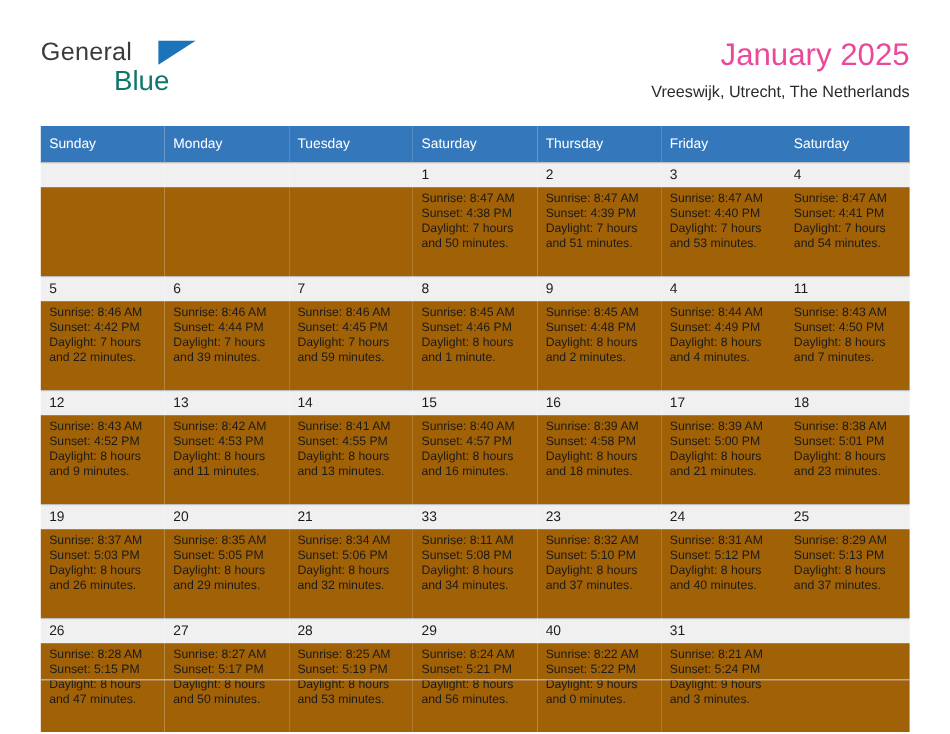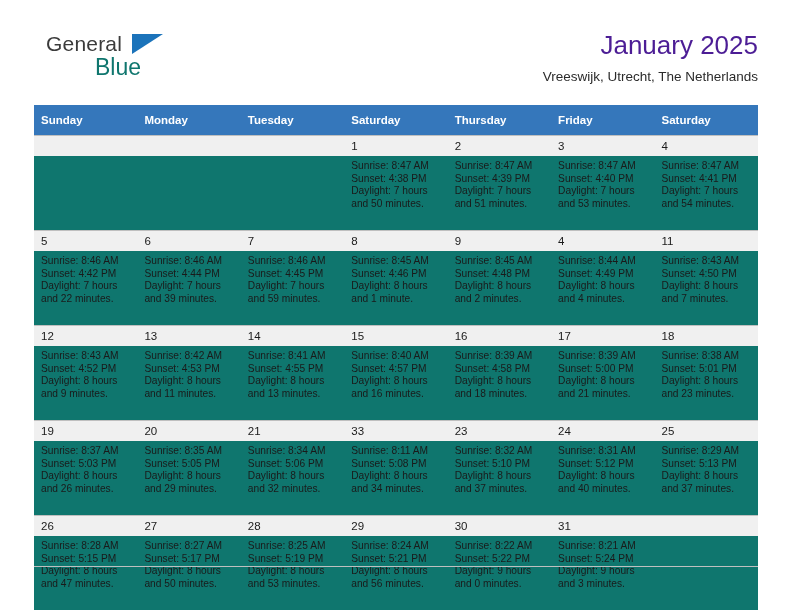--- a/index.html
+++ b/index.html
@@ -37,21 +37,20 @@
     height: 58px;
   }
   .logo-general {
     position: absolute;
     left: 0;
     top: 0;
     font-size: 21px;
     letter-spacing: 0.2px;
     color: #3b3b3b;
     font-family: "Liberation Sans", sans-serif;
-    margin-left: 12px;
   }
   .logo-tri {
     position: absolute;
     left: 98px;
     top: 2px;
     width: 0;
     height: 0;
     border-left: 31px solid #1b73ba;
     border-bottom: 20px solid transparent;
   }
@@ -64,21 +63,21 @@
     font-family: "Liberation Sans", sans-serif;
   }
   .titles {
     position: absolute;
     right: 0;
     top: 0;
     text-align: right;
   }
   .cal-title {
     font-size: 26px;
-    color: #4c1d95;
+    color: #ec4899;
     line-height: 34px;
     white-space: nowrap;
   }
   .cal-subtitle {
     font-size: 13.5px;
     color: #2b2b2b;
     line-height: 22px;
     margin-top: 4px;
     white-space: nowrap;
     text-align: right;
@@ -90,21 +89,21 @@
     left: 34px;
     top: 105px;
     width: 724px;
     border-collapse: collapse;
     table-layout: fixed;
   }
   .calendar th {
     background: #3577bb;
     color: #ffffff;
     font-size: 11.5px;
-    font-weight: bold;
+    font-weight: normal;
     text-align: left;
     padding: 5px 0 5px 7px;
     height: 20px;
     border: none;
   }
   .calendar td {
     vertical-align: top;
     padding: 0;
     border: none;
     width: 103.43px;
@@ -122,21 +121,21 @@
     padding: 3px 0 3px 7px;
     height: 14px;
     line-height: 14px;
   }
   .daynum.empty {
     color: transparent;
   }
   .cellbody {
     padding: 4px 6px 8px 7px;
     min-height: 62px;
-    background: #0f766e;
+    background: #a16207;
   }
   .cellbody div {
     font-size: 10.2px;
     line-height: 12.6px;
     color: #1a1a1a;
     white-space: nowrap;
   }
   .cellbody.blank div {
     color: transparent;
   }
@@ -473,21 +472,21 @@
           <td>
             <div class="daynum">29</div>
             <div class="cellbody">
               <div>Sunrise: 8:24 AM</div>
               <div>Sunset: 5:21 PM</div>
               <div>Daylight: 8 hours</div>
               <div>and 56 minutes.</div>
             </div>
           </td>
           <td>
-            <div class="daynum">30</div>
+            <div class="daynum">40</div>
             <div class="cellbody">
               <div>Sunrise: 8:22 AM</div>
               <div>Sunset: 5:22 PM</div>
               <div>Daylight: 9 hours</div>
               <div>and 0 minutes.</div>
             </div>
           </td>
           <td>
             <div class="daynum">31</div>
             <div class="cellbody">

